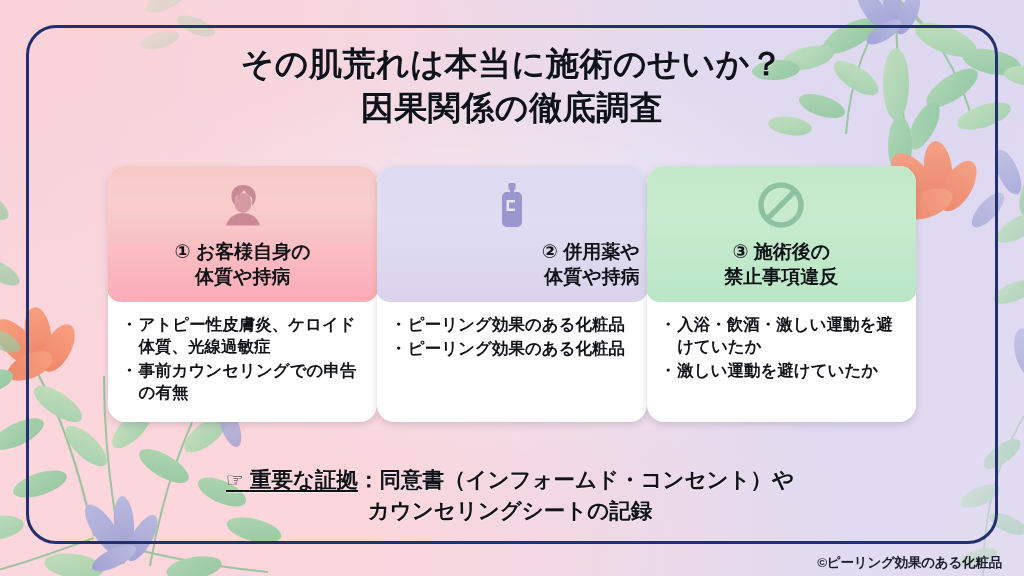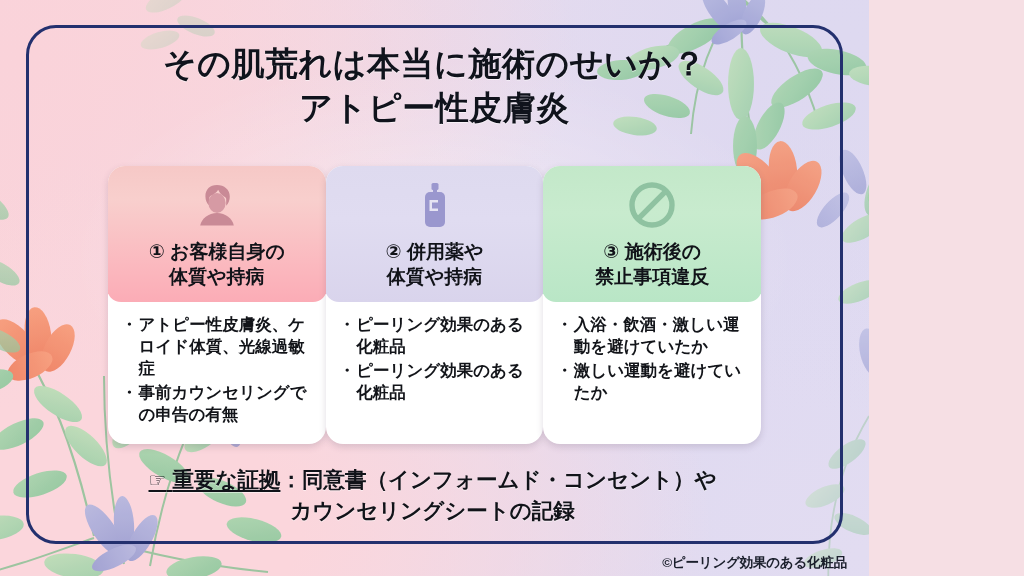--- a/index.html
+++ b/index.html
@@ -7,21 +7,21 @@
   html,body { width:1024px; height:576px; overflow:hidden; }
   body {
     font-family:"Liberation Sans","DejaVu Sans",sans-serif;
     position:relative;
     background:#f6dfe4;
   }
 
   
   #stage{
     position:absolute; inset:0;
-    width:869px; height:576px;
+    width:1024px; height:576px;
     overflow:hidden;
   }
 
   
   .bg-base{
     position:absolute; inset:0;
     background:
       radial-gradient(120% 100% at 8% 92%, #fbd6dc 0%, #fbd6dc 22%, rgba(251,214,220,0) 62%),
       radial-gradient(110% 95% at 3% 10%, #fad3da 0%, rgba(250,211,218,0) 58%),
       radial-gradient(120% 110% at 97% 6%, #ded9f0 0%, rgba(222,217,240,0) 60%),
@@ -82,21 +82,21 @@
     display:flex;
     flex-direction:column;
   }
   .card-head{
     border-radius:14px;
     margin:-1px -1px 0 -1px;
     padding:12px 8px 13px;
     text-align:center;
   }
   .card-1 .card-head{ background:linear-gradient(180deg,#f6c8c6 0%,#f8cfcd 25%,#fbb9bf 72%,#fbacb6 100%); }
-  .card-2 .card-head{ background:linear-gradient(180deg,#dedaef 0%,#e0dcf1 40%,#d9d4ec 100%); }
+  .card-2 .card-head{ background:linear-gradient(180deg,#dedaef 0%,#e0dcf1 40%,#d9d4ec 100%);text-align:right; }
   .card-3 .card-head{ background:linear-gradient(180deg,#c3e8c9 0%,#c8ebce 35%,#b9e6c6 100%); }
 
   .card-icon{
     height:56px;
     display:flex; align-items:center; justify-content:center;
     margin-bottom:6px;
   }
   .card-icon svg{ display:block; }
 
   .card-title{
@@ -315,21 +315,21 @@
         <ellipse cx="76" cy="56" rx="20" ry="8" fill="url(#lf1)" transform="rotate(22 76 56)"></ellipse>
         <ellipse cx="40" cy="70" rx="20" ry="8" fill="url(#lf2)" transform="rotate(-16 40 70)"></ellipse>
       </g>
     </svg>
   </div>
 
   <div class="frame"></div>
 
   <h1 class="title">
     <span>その肌荒れは本当に施術のせいか？</span>
-    <span class="l2">アトピー性皮膚炎</span>
+    <span class="l2">因果関係の徹底調査</span>
   </h1>
 
   <div class="cards">
 
     <div class="card card-1">
       <div class="card-head">
         <div class="card-icon">
           <svg width="52" height="52" viewBox="0 0 52 52">
             <path d="M26 6c-7.2 0-11.6 4.6-11.6 11.2 0 4.2 1.6 7.4 4 9.4V19c0-1 .6-1.6 1.4-2.2 3.2-1.2 5.6-3.2 7.4-6 1.4 3.2 3.6 5.6 6.6 7.2.9.5 1.4 1.1 1.4 2.1v6.6c2.2-2 3.6-5.2 3.6-9.2C38.8 10.6 33.2 6 26 6z" fill="#c98a96"></path>
             <ellipse cx="26" cy="24" rx="8.6" ry="10" fill="#d69aa4"></ellipse>

